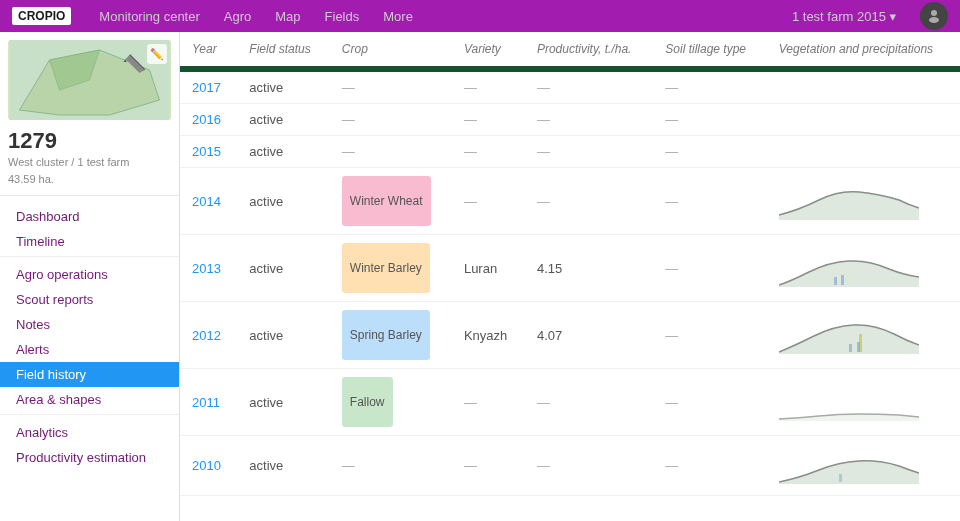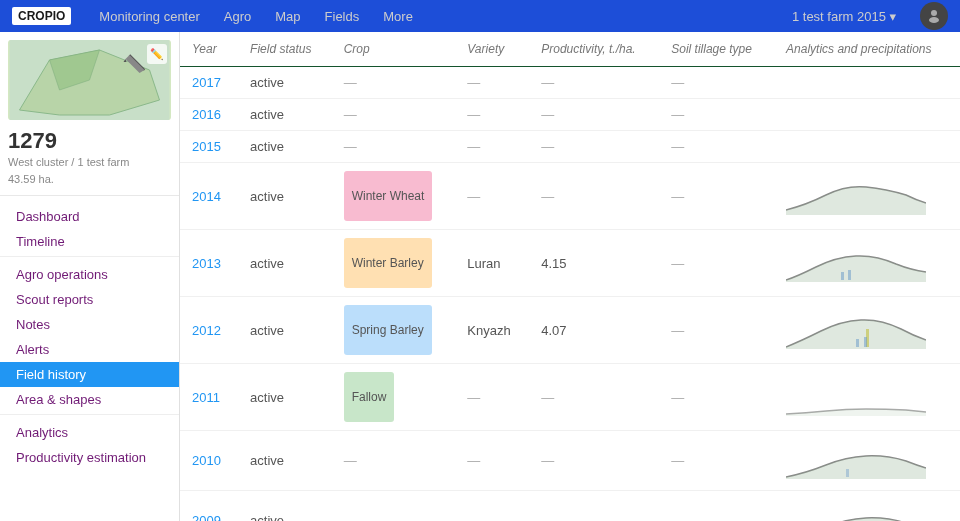--- a/index.html
+++ b/index.html
@@ -1,20 +1,20 @@
 <!DOCTYPE html>
 <html><head>
   <meta charset="utf-8">
   <style>
     * { margin: 0; padding: 0; box-sizing: border-box; }
     body { font-family: -apple-system, BlinkMacSystemFont, 'Segoe UI', Arial, sans-serif; font-size: 13px; background: #f5f5f5; color: #333; }
 
     
     .topnav {
-      background: #1d4ed8;
+      background: #a21caf;
       height: 32px;
       display: flex;
       align-items: center;
       padding: 0 12px;
       gap: 0;
     }
     .topnav-logo {
       background: #fff;
       padding: 2px 6px;
       border-radius: 2px;
@@ -143,21 +143,21 @@
     .history-table {
       width: 100%;
       border-collapse: collapse;
     }
     .history-table th {
       padding: 10px 12px;
       text-align: left;
       font-weight: normal;
       font-size: 12px;
       color: #777;
-      border-bottom: 1px solid #14532d;
+      border-bottom: 6px solid #14532d;
       white-space: nowrap;
       font-style: italic;
       background: #fff;
       position: sticky;
       top: 0;
       z-index: 1;
     }
     .history-table td {
       padding: 8px 12px;
       border-bottom: 1px solid #f0f0f0;
@@ -247,21 +247,21 @@
   <main class="content">
     <table class="history-table">
       <thead>
         <tr>
           <th>Year</th>
           <th>Field status</th>
           <th>Crop</th>
           <th>Variety</th>
           <th>Productivity, t./ha.</th>
           <th>Soil tillage type</th>
-          <th>Analytics and precipitations</th>
+          <th>Vegetation and precipitations</th>
         </tr>
       </thead>
       <tbody id="table-body">
       <tr>
     <td><span class="year-link">2017</span></td>
     <td>active</td>
     <td><span class="dash">—</span></td>
     <td><span class="dash">—</span></td>
     <td><span class="dash">—</span></td>
     <td><span class="dash">—</span></td>

